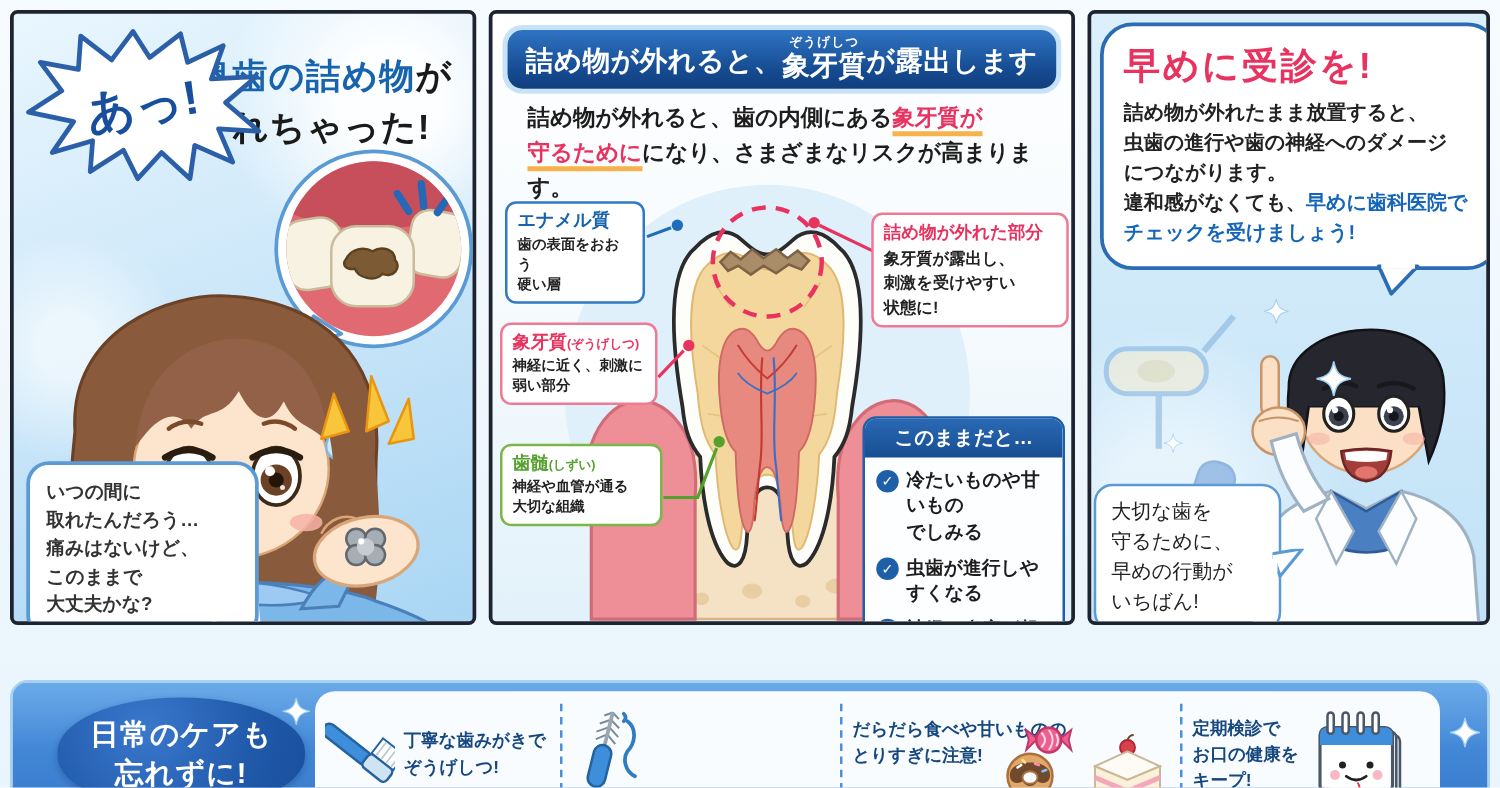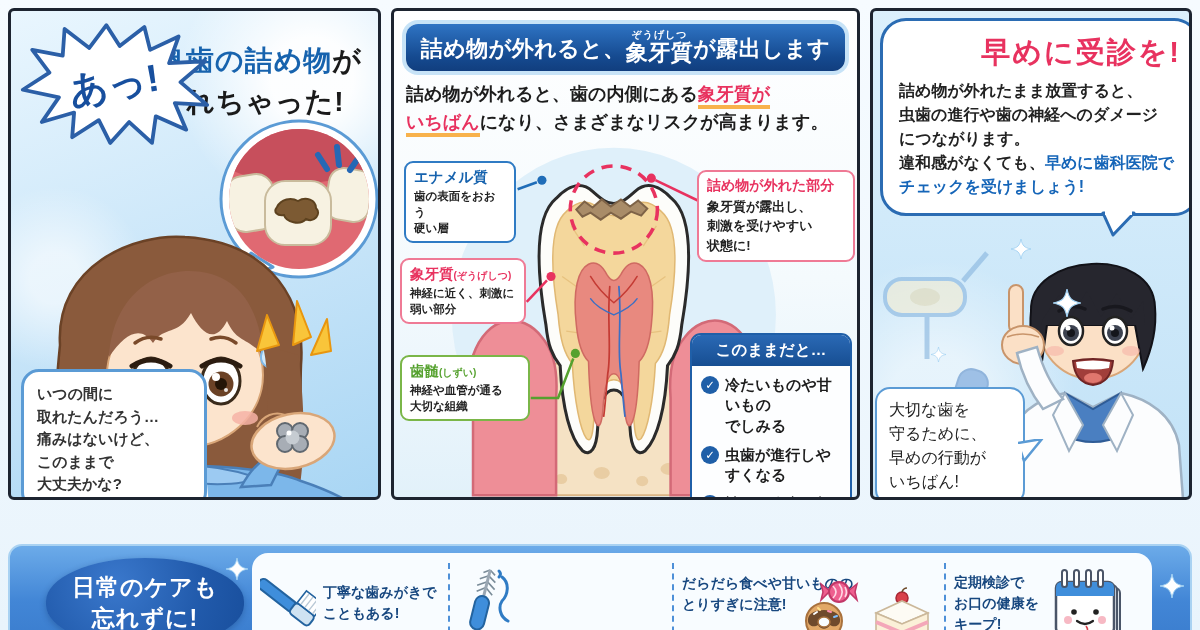--- a/index.html
+++ b/index.html
@@ -37,21 +37,21 @@
 
   
   .m-header{
     position:absolute;left:12px;top:13px;right:12px;height:47px;box-sizing:border-box;
     background:linear-gradient(180deg,#2f74c4 0%,#154a90 70%,#113e7e 100%);
     border-radius:12px;box-shadow:0 0 0 4px rgba(196,225,247,.95);
     display:flex;align-items:flex-end;justify-content:center;padding-bottom:7px;
     color:#fff;font-weight:800;font-size:22px;letter-spacing:.5px;}
   .rubywrap{display:inline-flex;flex-direction:column;align-items:center;line-height:1;}
   .rubykana{font-size:10px;font-weight:700;margin-bottom:2px;letter-spacing:1px;}
-  .m-intro{position:absolute;left:12px;top:70px;right:14px;font-size:18px;font-weight:800;line-height:1.55;color:#1d1d1d;}
+  .m-intro{position:absolute;left:28px;top:70px;right:14px;font-size:18px;font-weight:800;line-height:1.55;color:#1d1d1d;}
   .hl{color:#e8325f;border-bottom:4px solid #f8b24c;padding-bottom:1px;}
   .m-svg{position:absolute;inset:0;}
   .lbl{position:absolute;background:#fff;border:2.5px solid;border-radius:9px;padding:5px 8px;box-sizing:border-box;}
   .lbl .t{font-size:14.5px;font-weight:800;line-height:1.25;}
   .lbl .kana{font-size:10px;font-weight:700;}
   .lbl .d{font-size:11.5px;font-weight:700;color:#222;line-height:1.4;margin-top:2px;}
   .lbl.enamel{left:10px;top:150px;width:112px;border-color:#2f7bc4;}
   .lbl.enamel .t{color:#1763ae;}
   .lbl.dentin{left:6px;top:247px;width:126px;border-color:#ef7a95;}
   .lbl.dentin .t{color:#e8325f;}
@@ -65,21 +65,21 @@
   .riskbox .ritems{padding:9px 8px 10px 9px;display:flex;flex-direction:column;gap:9px;}
   .ritem{display:flex;gap:6px;align-items:flex-start;}
   .rmark{flex:0 0 18px;width:18px;height:18px;border-radius:50%;background:#1f5fa8;color:#fff;font-size:11.5px;font-weight:900;display:flex;align-items:center;justify-content:center;margin-top:1px;}
   .rtext{font-size:15px;font-weight:700;color:#1d1d1d;line-height:1.35;}
 
   
   .equip{position:absolute;left:2px;top:208px;width:142px;height:278px;opacity:.6;}
   .r-bubble{
     position:absolute;left:7px;top:7px;width:320px;box-sizing:border-box;
     background:#fff;border:3px solid #2b6cb3;border-radius:26px;padding:10px 16px 14px;}
-  .r-title{text-align:right;font-size:29px;font-weight:900;color:#e8325f;letter-spacing:2px;margin:2px 0 6px;}
+  .r-title{text-align:left;font-size:29px;font-weight:900;color:#e8325f;letter-spacing:2px;margin:2px 0 6px;}
   .r-body{font-size:16px;font-weight:800;color:#222;line-height:1.5;white-space:pre-line;}
   .r-body .blue{color:#1565b8;}
   .r-tail{position:absolute;left:218px;top:100%;margin-top:-2px;}
   .dentist{position:absolute;right:-8px;bottom:-4px;width:212px;height:282px;}
   .doc-bubble{
     position:absolute;left:2px;top:376px;width:150px;box-sizing:border-box;
     background:#fff;border:2.5px solid #5b9bd5;border-radius:15px;padding:9px 12px;
     font-size:16px;font-weight:400;color:#222;line-height:1.5;}
   .doc-tail{position:absolute;left:100%;top:52px;margin-left:-3px;}
   .spk{position:absolute;}
@@ -209,21 +209,21 @@
       <span>詰め物が外れると、</span>
         <span class="rubywrap">
           <span class="rubykana">ぞうげしつ</span>
           <span>象牙質</span>
         </span>
         <span>が露出します</span>
     </div>
 
     <div class="m-intro">
       <div><span>詰め物が外れると、歯の内側にある</span><span class="hl">象牙質が</span></div>
-      <div><span class="hl">いちばん</span><span>になり、さまざまなリスクが高まります。</span></div>
+      <div><span class="hl">守るために</span><span>になり、さまざまなリスクが高まります。</span></div>
     </div>
 
     <svg class="m-svg" viewBox="0 0 457 486">
       <ellipse cx="217" cy="300" rx="160" ry="165" fill="#dff0fa"></ellipse>
       <rect x="78" y="348" width="277" height="130" fill="#f5e2c4" stroke="#d9b484" stroke-width="2" rx="6"></rect>
       <g fill="#e9cda3">
         <ellipse cx="98" cy="378" rx="8" ry="6"></ellipse>
           <ellipse cx="122" cy="402" rx="10" ry="8"></ellipse>
         <ellipse cx="100" cy="432" rx="7" ry="6"></ellipse>
           <ellipse cx="132" cy="450" rx="9" ry="7"></ellipse>
@@ -412,21 +412,21 @@
     <div class="tip t1">
       <svg width="56" height="74" viewBox="0 0 56 74">
         <g transform="rotate(38 28 37)">
           <rect x="-8" y="32" width="46" height="11" rx="5" fill="#3f8edb" stroke="#23639f" stroke-width="2"></rect>
           <rect x="34" y="31" width="24" height="13" rx="4" fill="#cfe3f2" stroke="#23639f" stroke-width="2"></rect>
           <rect x="35" y="16" width="22" height="15" fill="#ffffff" stroke="#23639f" stroke-width="1.6"></rect>
           <path d="M39,17 L39,30 M44,17 L44,30 M49,17 L49,30 M54,17 L54,30" stroke="#b9c9d6" stroke-width="1.4"></path>
         </g>
       </svg>
       <div class="tip-text pre">丁寧な歯みがきで
-こともある!</div>
+ぞうげしつ!</div>
     </div>
 
     <div class="tip t2">
       <svg width="58" height="80" viewBox="0 0 58 80">
         <g transform="rotate(14 24 40)">
           <path d="M24,6 L18,10 M24,12 L16,17 M24,18 L15,24 M24,24 L16,30 M24,6 L30,10 M24,12 L32,17 M24,18 L33,24 M24,24 L32,30" stroke="#7a8c99" stroke-width="1.6"></path>
           <rect x="22.5" y="6" width="3" height="28" fill="#9aa7b3"></rect>
           <rect x="17" y="33" width="14" height="34" rx="7" fill="#3f8edb" stroke="#23639f" stroke-width="2"></rect>
         </g>
         <path d="M44,14 C52,20 50,32 44,38 C40,44 42,54 50,58" stroke="#2f7bc4" stroke-width="3" fill="none" stroke-linecap="round"></path>

